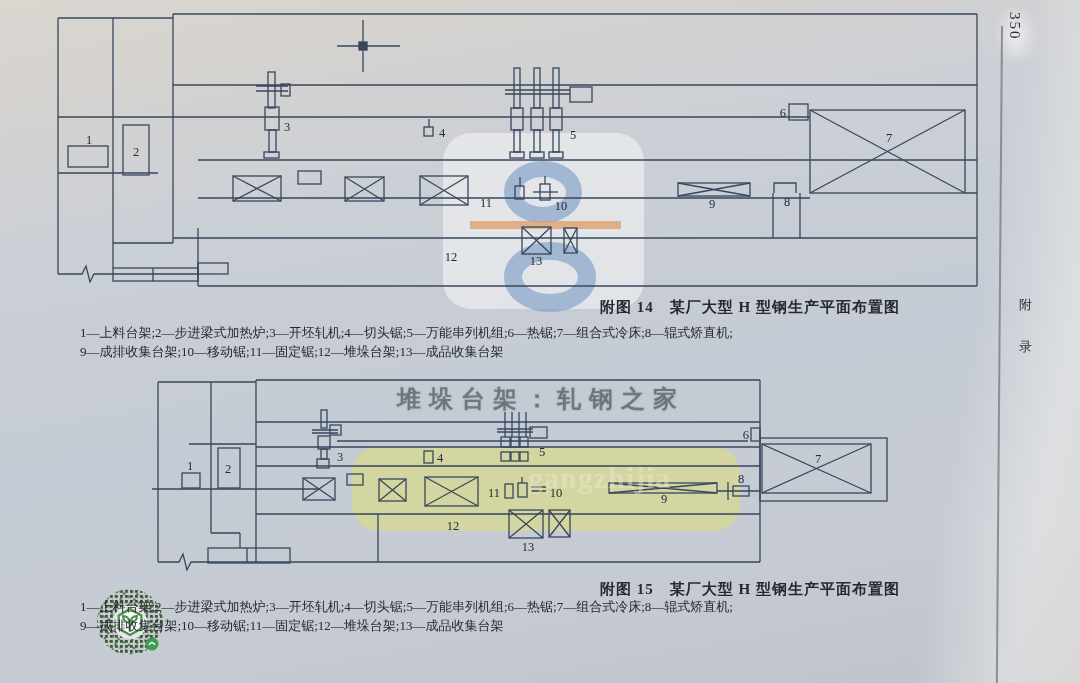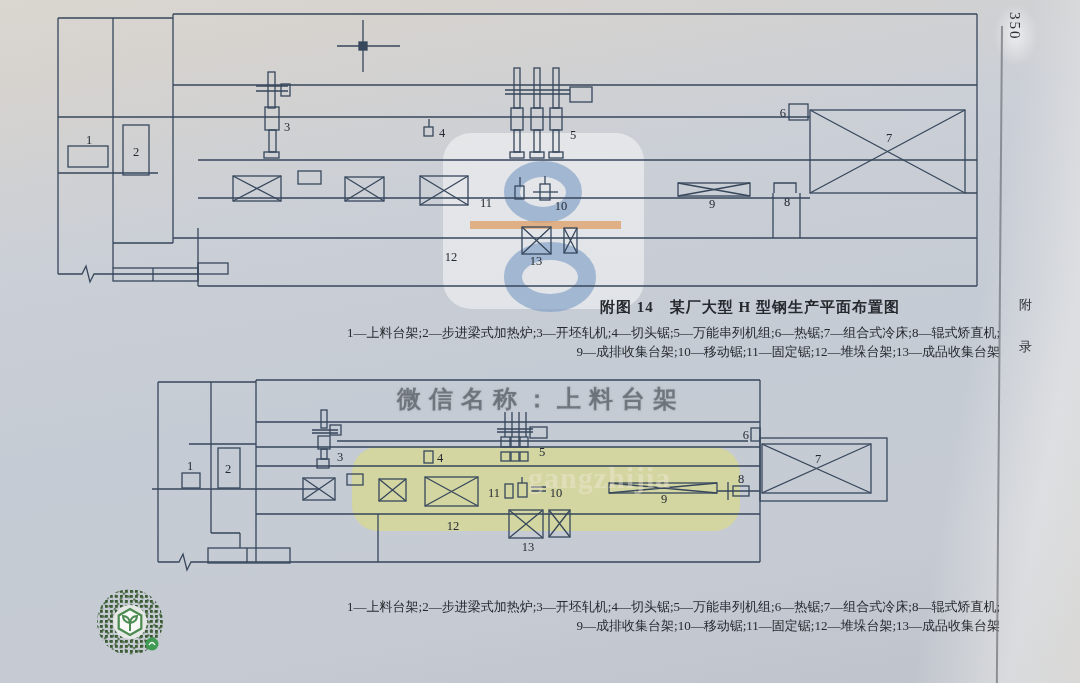--- a/index.html
+++ b/index.html
@@ -8,21 +8,21 @@
     font-family:"Liberation Serif","DejaVu Serif",serif;
     background:
       linear-gradient(100deg, rgba(255,255,255,0) 86%, rgba(248,246,242,.45) 94%, rgba(226,223,218,.75) 100%),
       linear-gradient(170deg,#dad6d0 0%,#d6d3cf 10%,#cbcfd6 30%,#c5cbd4 55%,#c6cbd3 80%,#bec3cb 100%);
   }
   .art{position:absolute;left:0;top:0;width:1080px;height:683px;}
   svg text{font-family:"Liberation Serif","DejaVu Serif",serif;fill:#242a33;font-size:12.5px;}
   .cap{position:absolute;text-align:right;color:#26292e;font-weight:700;font-size:15px;letter-spacing:1px;white-space:nowrap;}
   #cap14{left:140px;top:298px;width:760px;}
   #cap15{left:140px;top:580px;width:760px;}
-  .leg{position:absolute;left:80px;width:920px;text-align:right;font-size:13px;color:#26292e;white-space:nowrap;}
+  .leg{position:absolute;left:80px;width:920px;text-align:left;font-size:13px;color:#26292e;white-space:nowrap;}
   #leg14a{top:324px}#leg14b{top:343px}#leg15a{top:598px}#leg15b{top:617px}
   .wm-wechat{position:absolute;left:397px;top:383px;font-size:24px;font-weight:700;letter-spacing:8px;
     color:rgba(70,76,85,.58);white-space:nowrap;text-shadow:0 0 2px rgba(130,135,142,.5);}
   .wm-brand{position:absolute;left:528px;top:461px;font-size:30px;font-weight:700;
     font-family:Liberation Serif, serif;color:rgba(243,234,219,.42);letter-spacing:1px;}
   .pagenum-halo{position:absolute;left:994px;top:4px;width:44px;height:62px;border-radius:50%;
     background:radial-gradient(closest-side,rgba(255,255,255,.6),rgba(255,255,255,0));}
   .pagenum{position:absolute;left:1006px;top:12px;writing-mode:vertical-rl;font-size:15px;
     color:#2c2f34;letter-spacing:2px;}
   .side-label{position:absolute;left:1019px;color:#2c2f34;font-size:13px;}
@@ -256,26 +256,27 @@
       <g stroke="#4c8c52" stroke-width="2" fill="none">
         <path d="M130 631 V622"></path>
         <path d="M130 623 Q123 622 123 616 Q129 616 130 623"></path>
         <path d="M130 623 Q137 622 137 616 Q131 616 130 623"></path>
       </g>
       <circle cx="152" cy="644" r="6.5" fill="#3f9a52"></circle>
       <path d="M149 645 q3 -5 6 0" stroke="#ffffff" stroke-width="1.4" fill="none"></path>
     </g>
   </svg>
 
-  <div class="wm-wechat">微信名称：上料台架</div>
+  <div class="wm-wechat">堆垛台架：轧钢之家</div>
   <div class="wm-brand">gangzhijia</div>
 
   <div class="cap" id="cap14">附图 14　某厂大型 H 型钢生产平面布置图</div>
   <div class="leg" id="leg14a">1—上料台架;2—步进梁式加热炉;3—开坯轧机;4—切头锯;5—万能串列机组;6—热锯;7—组合式冷床;8—辊式矫直机;</div>
   <div class="leg" id="leg14b">9—成排收集台架;10—移动锯;11—固定锯;12—堆垛台架;13—成品收集台架</div>
+  <div class="cap" id="cap15">附图 15　某厂大型 H 型钢生产平面布置图</div>
   <div class="leg" id="leg15a">1—上料台架;2—步进梁式加热炉;3—开坯轧机;4—切头锯;5—万能串列机组;6—热锯;7—组合式冷床;8—辊式矫直机;</div>
   <div class="leg" id="leg15b">9—成排收集台架;10—移动锯;11—固定锯;12—堆垛台架;13—成品收集台架</div>
 
   <div class="pagenum-halo"></div>
   <div class="pagenum">350</div>
   <div class="side-label" id="side-top">附</div>
   <div class="side-label" id="side-bottom">录</div>
   <div class="edge-line"></div>
 </div>
 

